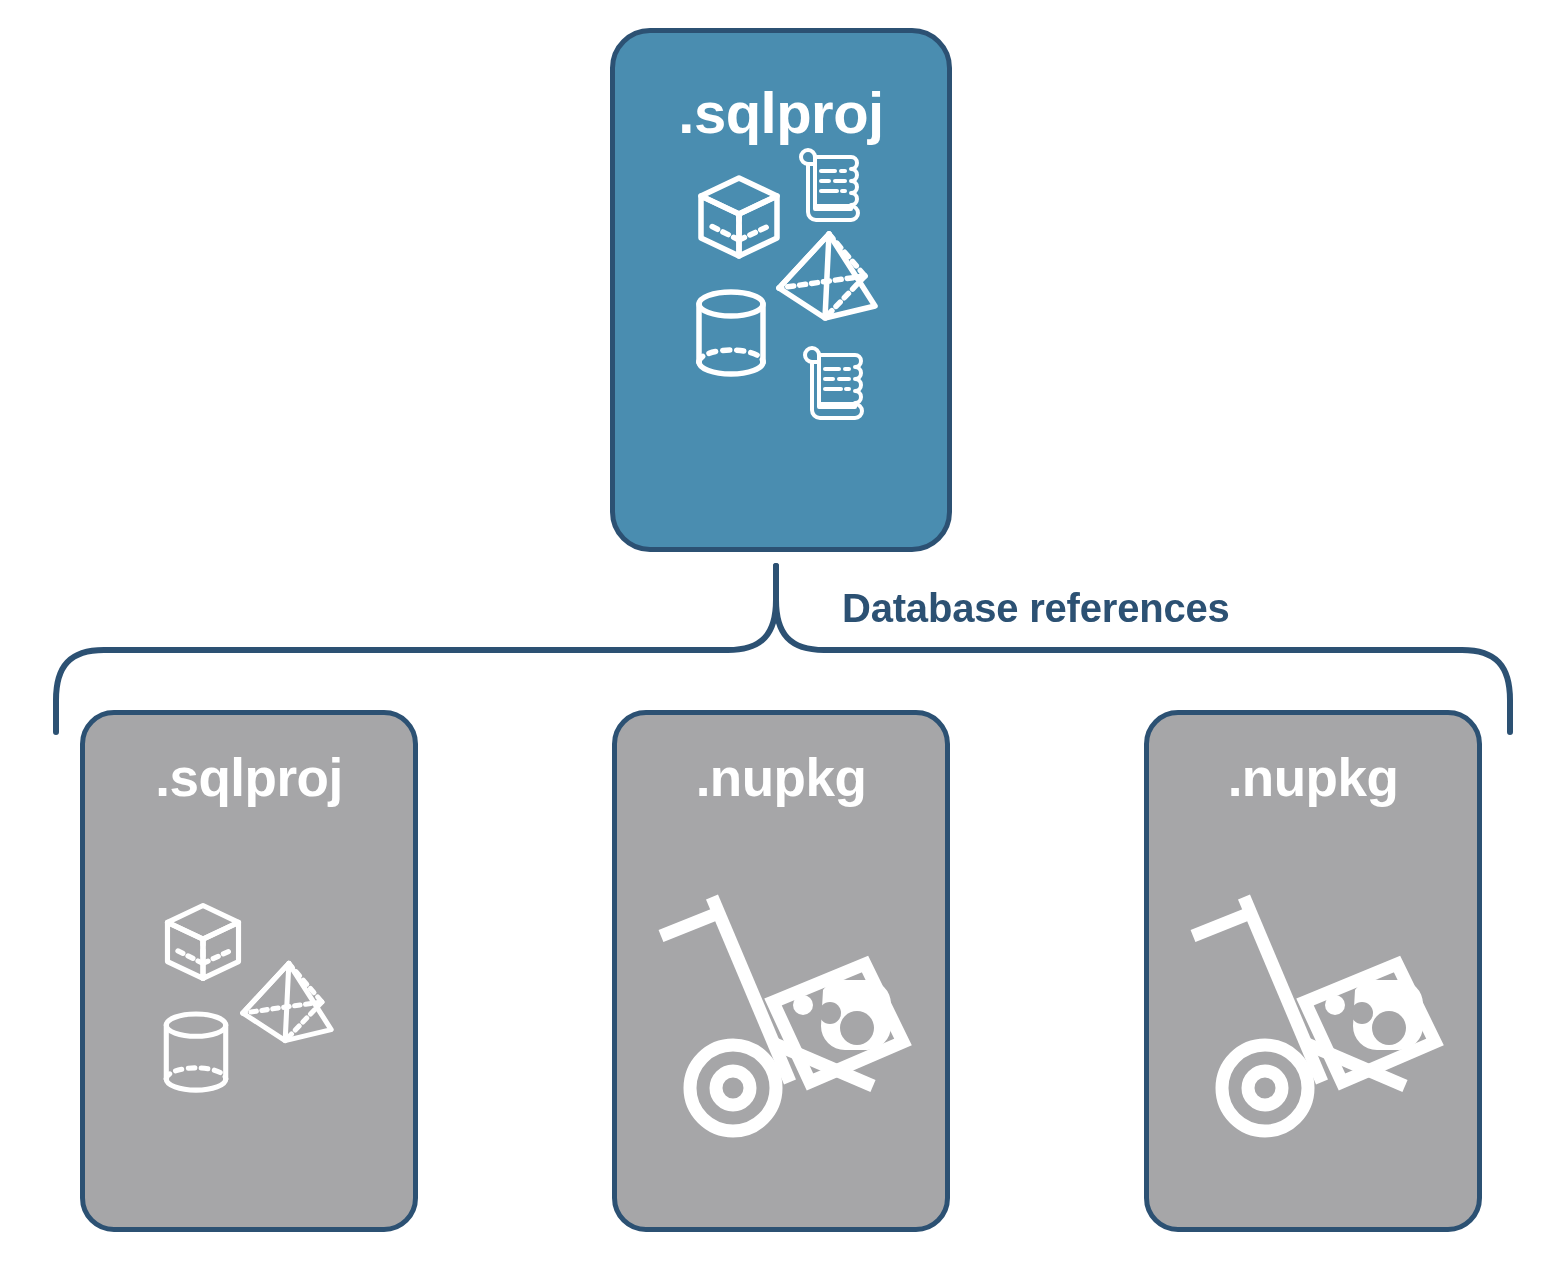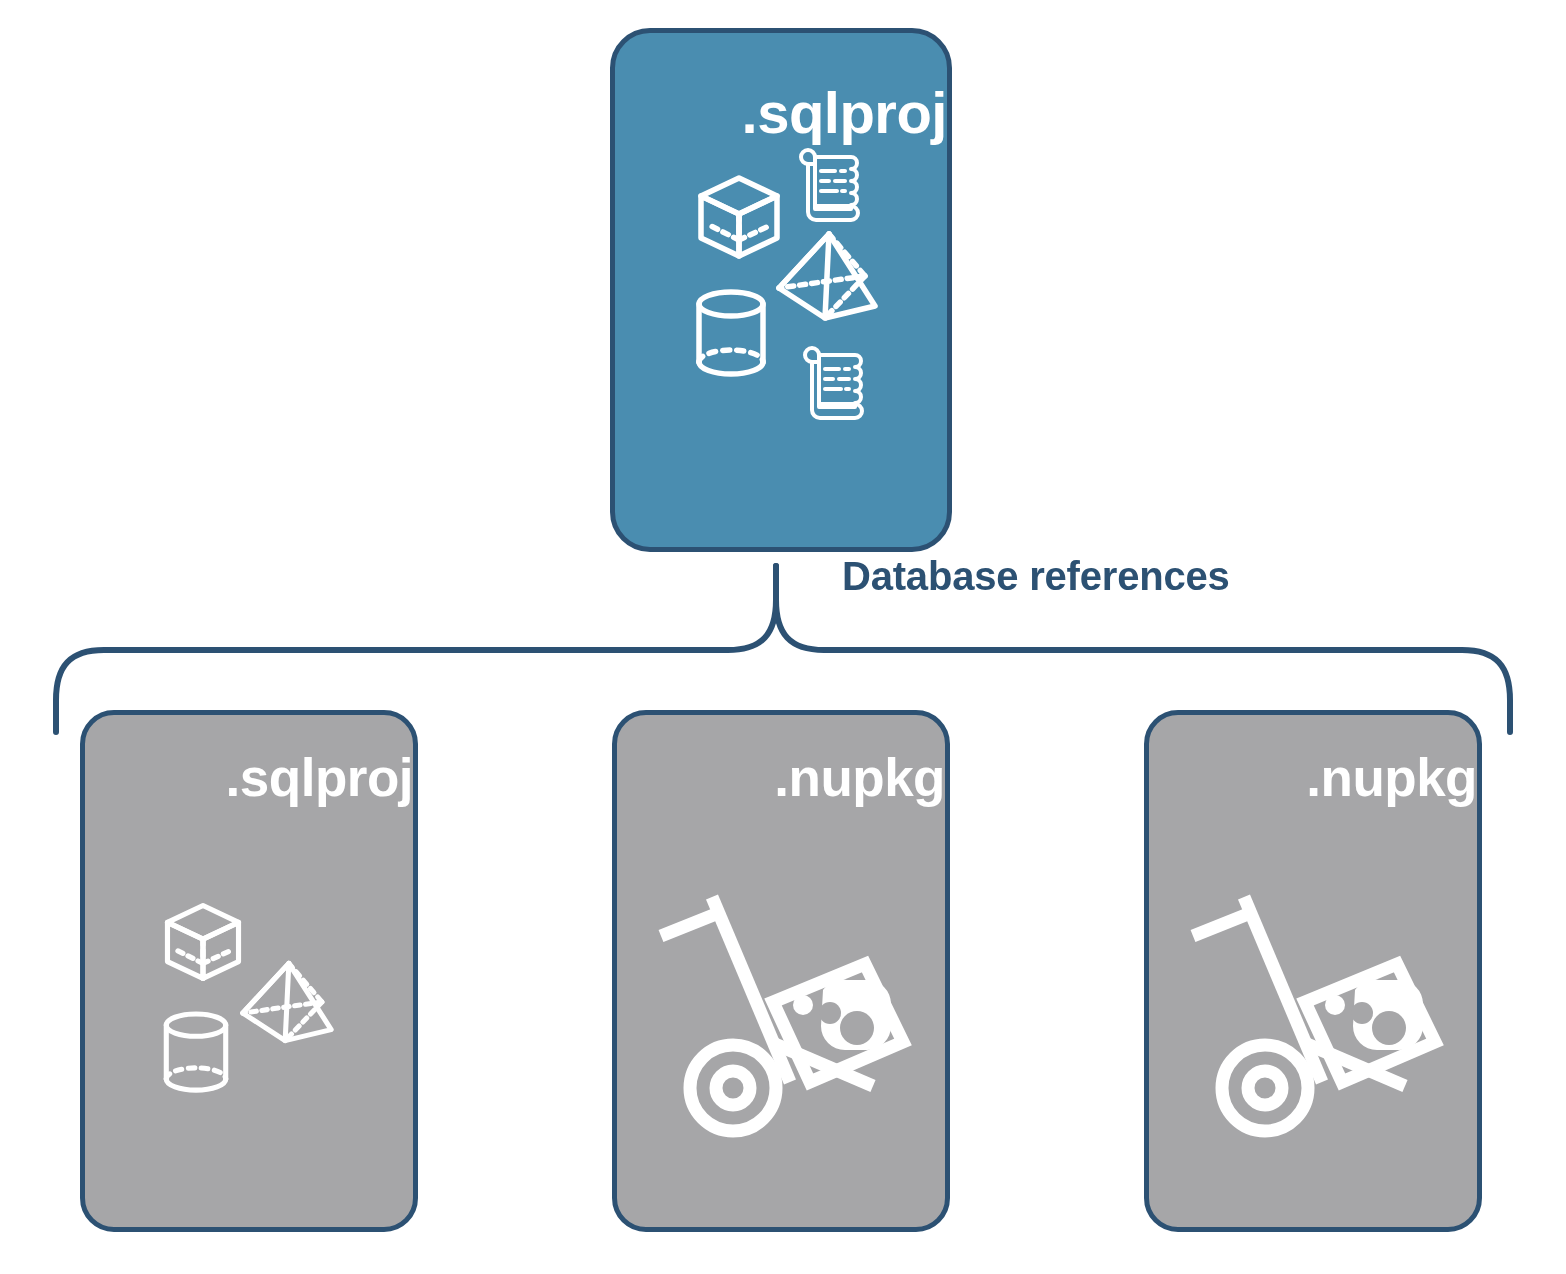--- a/index.html
+++ b/index.html
@@ -30,21 +30,21 @@
   }
 
   
   .node {
     position: absolute;
     box-sizing: border-box;
     border: 5px solid #2C5173;
     border-radius: 34px;
     display: flex;
     flex-direction: column;
-    align-items: flex-end;
+    align-items: center;
   }
   .node-parent {
     left: 610px;
     top: 28px;
     width: 342px;
     height: 524px;
     background: #4A8DB0;
     border-radius: 40px;
   }
   .node-child {
@@ -95,21 +95,21 @@
   .art-child-pyramid  { left: 152px; top: 148px; }
   .art-child-cylinder { left: 72px;  top: 200px; }
 
   
   .art-nupkg { left: 38px; top: 84px; }
 
   
   #brace-label {
     position: absolute;
     left: 842px;
-    top: 554px;
+    top: 586px;
     font-size: 40px;
     font-weight: bold;
     color: #2C5173;
     white-space: nowrap;
     letter-spacing: -0.2px;
     user-select: none;
   }
 </style>
 </head>
 <body>

